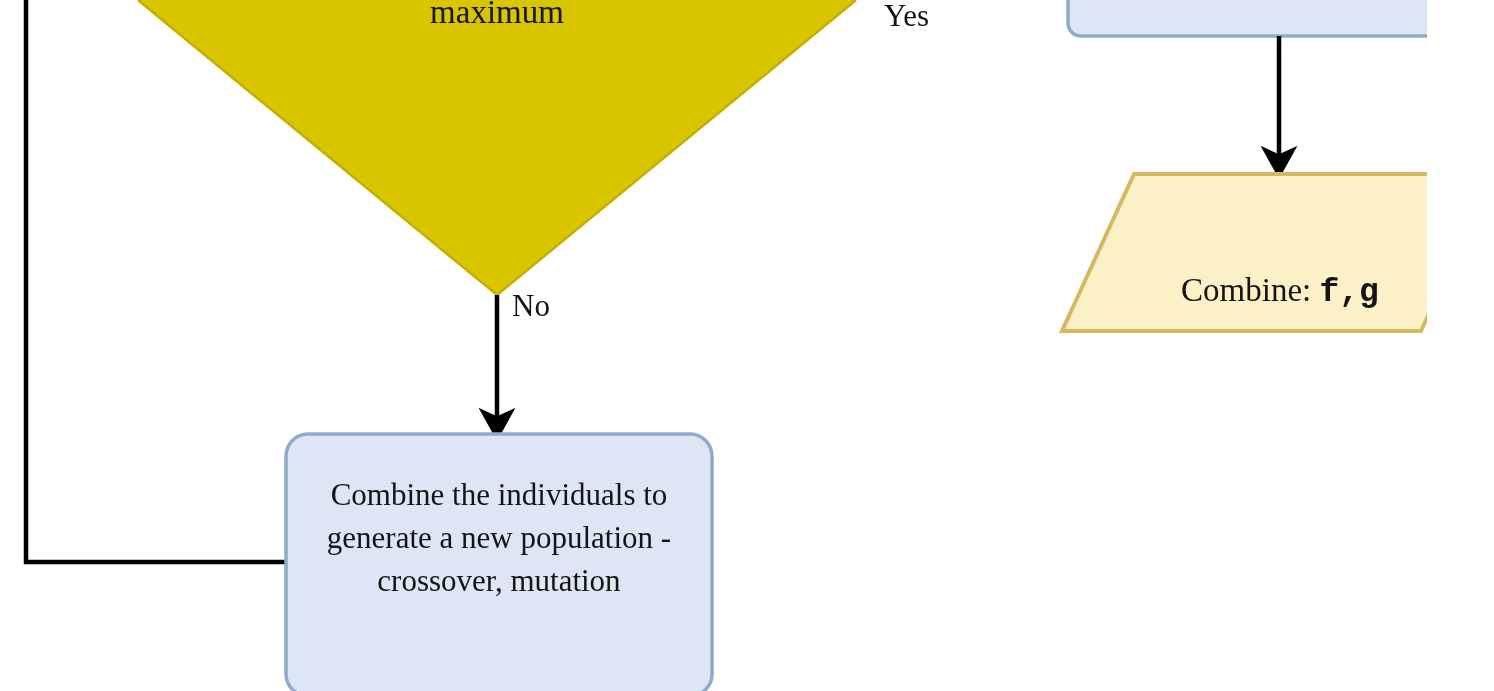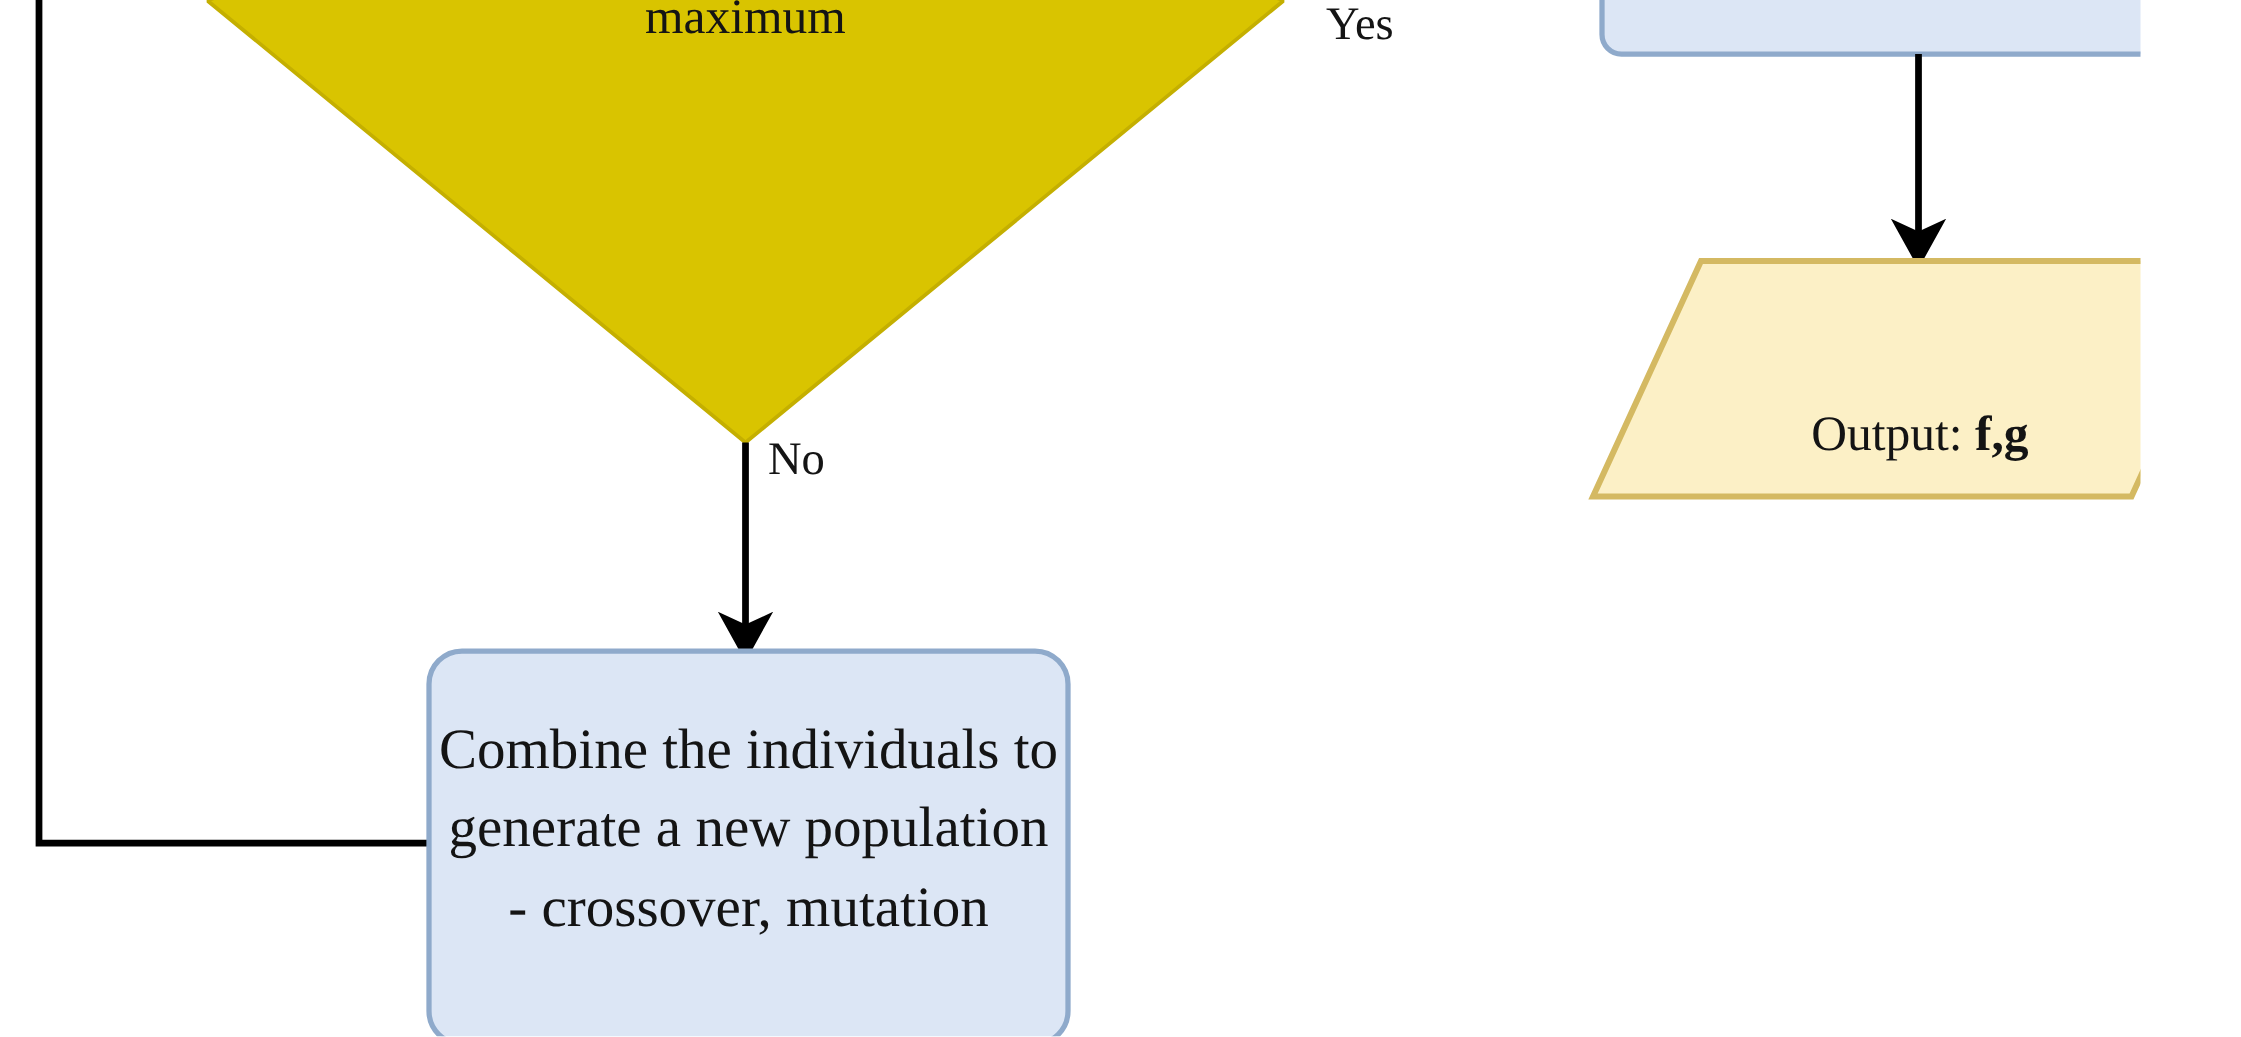--- a/index.html
+++ b/index.html
@@ -49,27 +49,27 @@
   }
   .label-yes { left: 884px; top: -2px; }
   .label-no  { left: 512px; top: 288px; }
 
   .output-label {
     left: 1090px;
     top: 230px;
     width: 380px;
     font-size: 33px;
   }
-  .output-label .bold { font-weight: bold; }
+  .output-label .bold { font-weight: bold; font-family: Liberation Mono, monospace; }
 
   .combine-label {
     left: 290px;
     top: 474px;
     width: 418px;
-    font-size: 38px;
+    font-size: 31px;
     line-height: 1.38;
   }
 </style>
 </head>
 <body>
 
 <div id="canvas">
 
   <svg id="flow-svg" viewBox="0 0 1494 691" xmlns="http://www.w3.org/2000/svg">
     <defs>
@@ -93,18 +93,18 @@
     <rect x="286" y="434" width="426" height="262" rx="22" ry="22" fill="#DCE6F5" stroke="#8FAACB" stroke-width="3.5"></rect>
   </svg>
 
   <div class="node-text decision-label">maximum</div>
 
   <div class="edge-label label-yes">Yes</div>
 
   <div class="edge-label label-no">No</div>
 
   <div class="node-text output-label">
-    <span>Output: </span><span class="bold">f,g</span>
+    <span>Combine: </span><span class="bold">f,g</span>
   </div>
 
   <div class="node-text combine-label">Combine the individuals to generate a new population - crossover, mutation</div>
 
 </div>
 
 </body></html>

